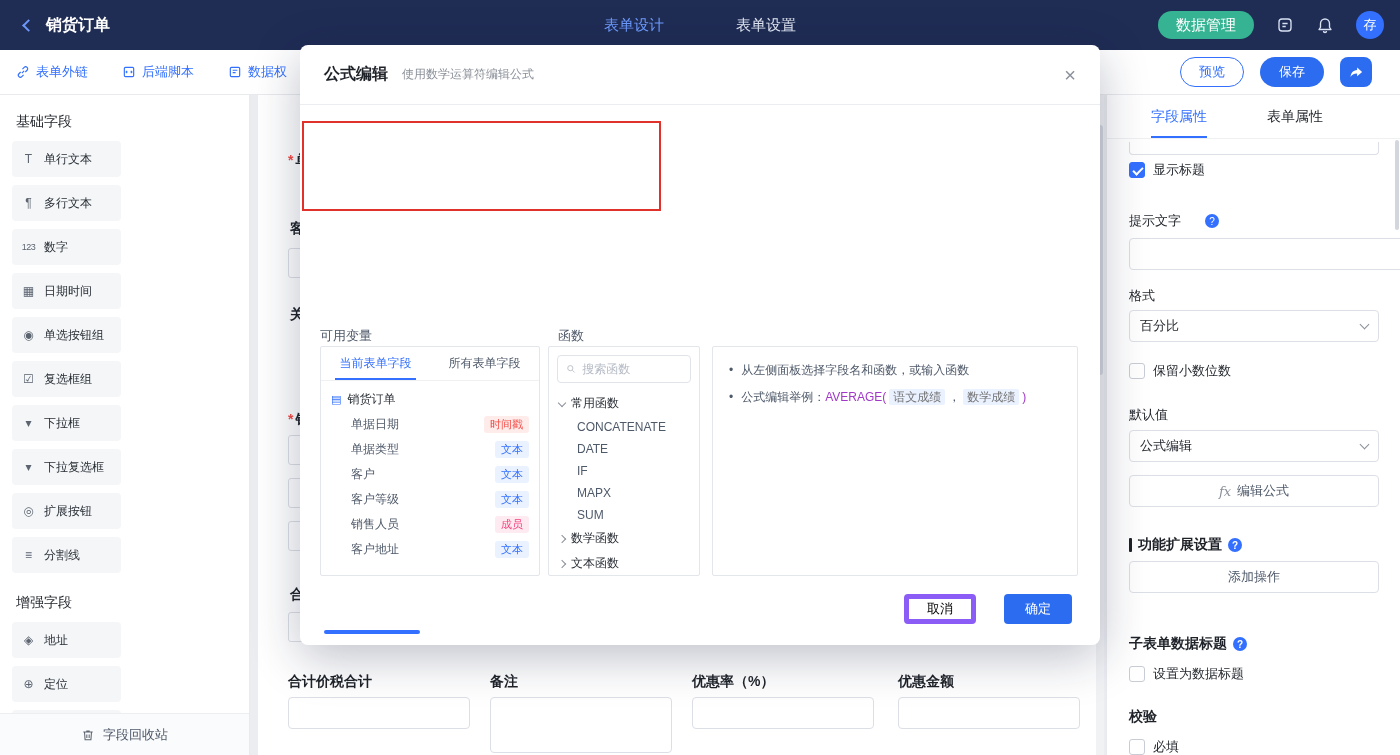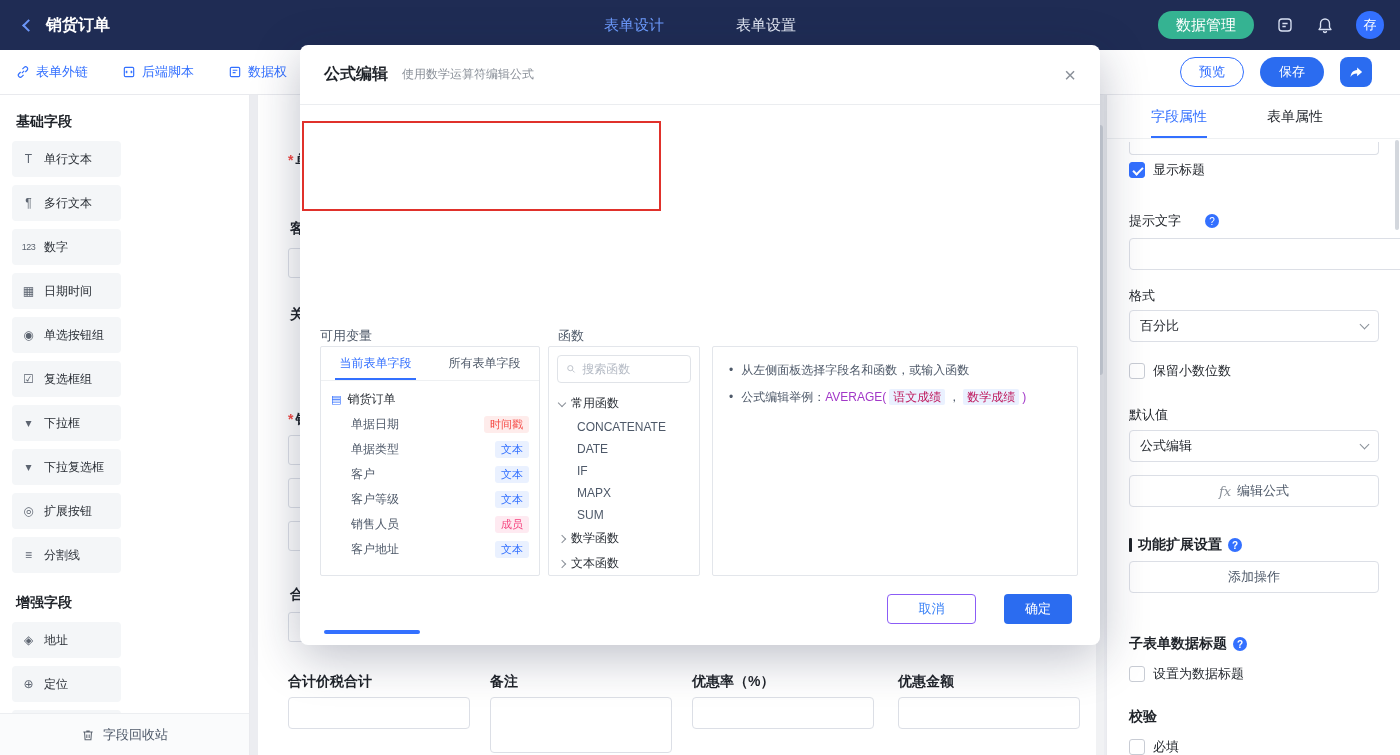--- a/index.html
+++ b/index.html
@@ -19,21 +19,21 @@
 .avatar{width:28px;height:28px;border-radius:50%;background:#3370FF;color:#fff;font-size:13px;display:flex;align-items:center;justify-content:center;cursor:pointer}
 
 .toolbar{position:absolute;top:50px;left:0;right:0;height:45px;background:#fff;border-bottom:1px solid #e9eaee;display:flex;align-items:center;padding:0 16px;z-index:5}
 .tl-item{display:flex;align-items:center;gap:6px;color:#3370FF;font-size:13px;margin-right:34px;cursor:pointer;white-space:nowrap}
 .tl-right{margin-left:auto;display:flex;align-items:center;gap:16px;padding-right:12px}
 .btn-preview{width:64px;height:30px;border:1px solid #3370FF;color:#3370FF;background:#fff;border-radius:15px;font-size:13px;cursor:pointer}
 .btn-save{width:64px;height:30px;border:none;background:#2B6CF0;color:#fff;border-radius:15px;font-size:13px;cursor:pointer}
 .btn-share{width:32px;height:30px;border:none;background:#2B6CF0;border-radius:8px;display:flex;align-items:center;justify-content:center;cursor:pointer}
 
 .sidebar{position:absolute;top:95px;left:0;width:250px;bottom:0;background:#fff;border-right:1px solid #e9eaee;z-index:4}
-.sb-title{font-size:14px;font-weight:bold;color:#1f2329;padding:18px 16px 10px}
+.sb-title{font-size:14px;font-weight:normal;color:#1f2329;padding:18px 16px 10px}
 .sb-title.mt{padding-top:21px}
 .fgrid{display:flex;flex-wrap:wrap;gap:8px;padding:0 12px}
 .fld{width:109px;height:36px;background:#f4f6f8;border-radius:4px;display:flex;align-items:center;padding:0 8px;gap:7px;font-size:12px;color:#2a2f36;cursor:pointer;white-space:nowrap;overflow:hidden}
 .fi{width:17px;text-align:center;font-size:12px;color:#5c6470;flex:none}
 .fi.num{font-size:9px;letter-spacing:-0.5px}
 .recycle{position:absolute;bottom:0;left:0;width:100%;height:42px;background:#fafbfc;border-top:1px solid #eceef1;display:flex;align-items:center;justify-content:center;gap:8px;font-size:13px;color:#4e5969;cursor:pointer}
 
 .canvas-card{position:absolute;left:258px;top:95px;width:838px;bottom:0;background:#fff;z-index:1}
 .clip-label{position:absolute;left:30px;font-size:14px;font-weight:bold;color:#1f2329;white-space:nowrap}
 .star{color:#F54A45;margin-right:2px}
@@ -96,23 +96,23 @@
 .f-search{margin:8px;height:28px;border:1px solid #e0e3e8;border-radius:4px;display:flex;align-items:center;gap:6px;padding:0 8px}
 .f-search input{border:none;outline:none;width:100%;font-size:12px;color:#333;background:transparent}
 .f-search input::placeholder{color:#b4bac4}
 .f-group{display:flex;align-items:center;gap:6px;padding:4px 10px;font-size:12px;color:#2a2f36;cursor:pointer}
 .f-item{padding:4px 10px 4px 28px;font-size:12px;color:#4e5969;cursor:pointer}
 .chev-down{width:6px;height:6px;border-right:1.3px solid #8a9099;border-bottom:1.3px solid #8a9099;transform:rotate(45deg);margin-top:-2px;flex:none}
 .chev-right{width:6px;height:6px;border-right:1.3px solid #8a9099;border-bottom:1.3px solid #8a9099;transform:rotate(-45deg);flex:none}
 .tip-line{display:flex;gap:8px;margin-bottom:9px;line-height:18px}
 .t-bullet{flex:none}
 .t-fn{color:#A238C8}
-.t-chip{color:#be185d;background:#EAF1FF;border-radius:2px;padding:1px 4px;margin:0 3px;cursor:pointer}
+.t-chip{color:#737373;background:#EAF1FF;border-radius:2px;padding:1px 4px;margin:0 3px;cursor:pointer}
 .m-footer{position:absolute;right:28px;bottom:21px;display:flex;gap:28px}
-.btn-cancel{width:89px;height:30px;border:1px solid #8b5cf6;background:#fff;border-radius:4px;font-size:13px;color:#3b82f6;cursor:pointer}
+.btn-cancel{width:72px;height:30px;border:5px solid #8b5cf6;background:#fff;border-radius:4px;font-size:13px;color:#000000;cursor:pointer}
 .btn-ok{width:68px;height:30px;border:none;background:#2B6CF0;border-radius:4px;font-size:13px;color:#fff;cursor:pointer}
 </style>
 </head>
 <body>
 
 <div class="topbar">
   <span class="back">
       <span class="chevl"></span>
     </span>
   <span class="tb-title">销货订单</span>

